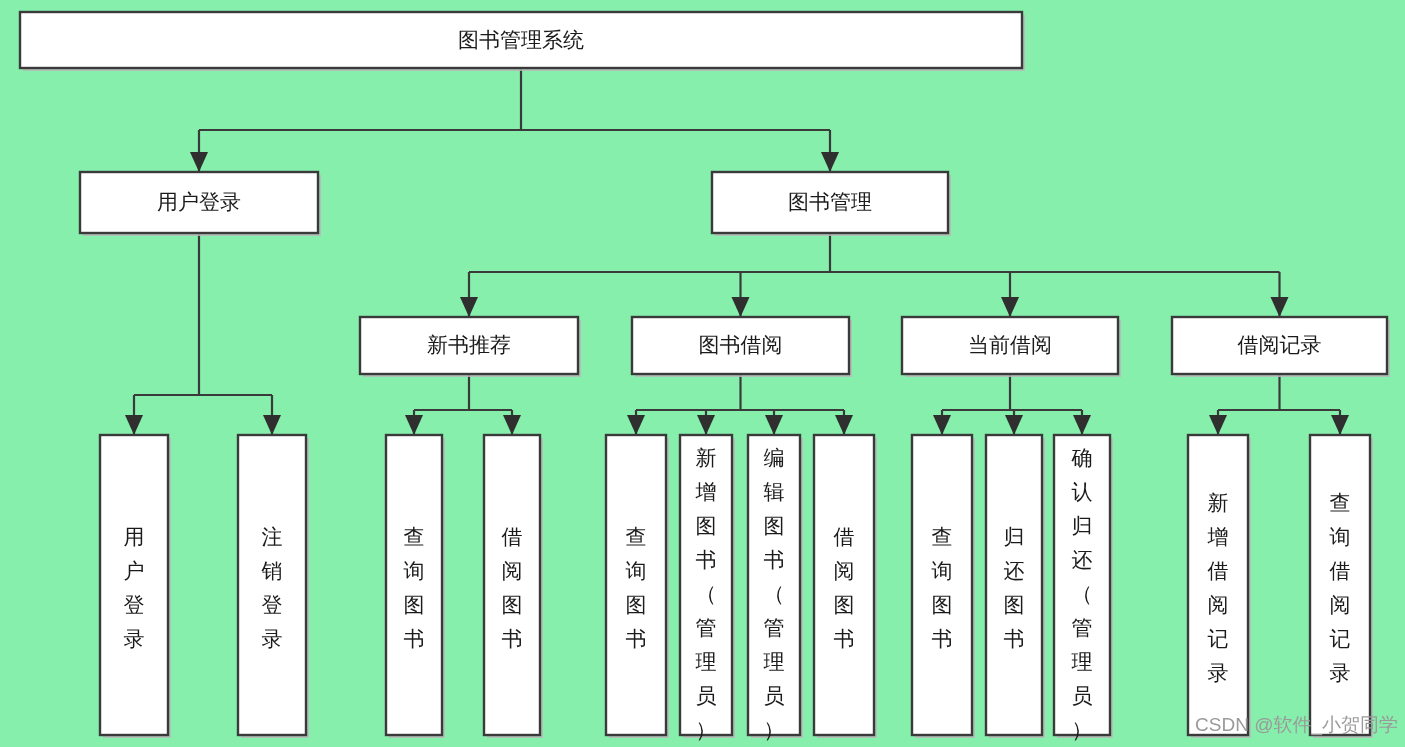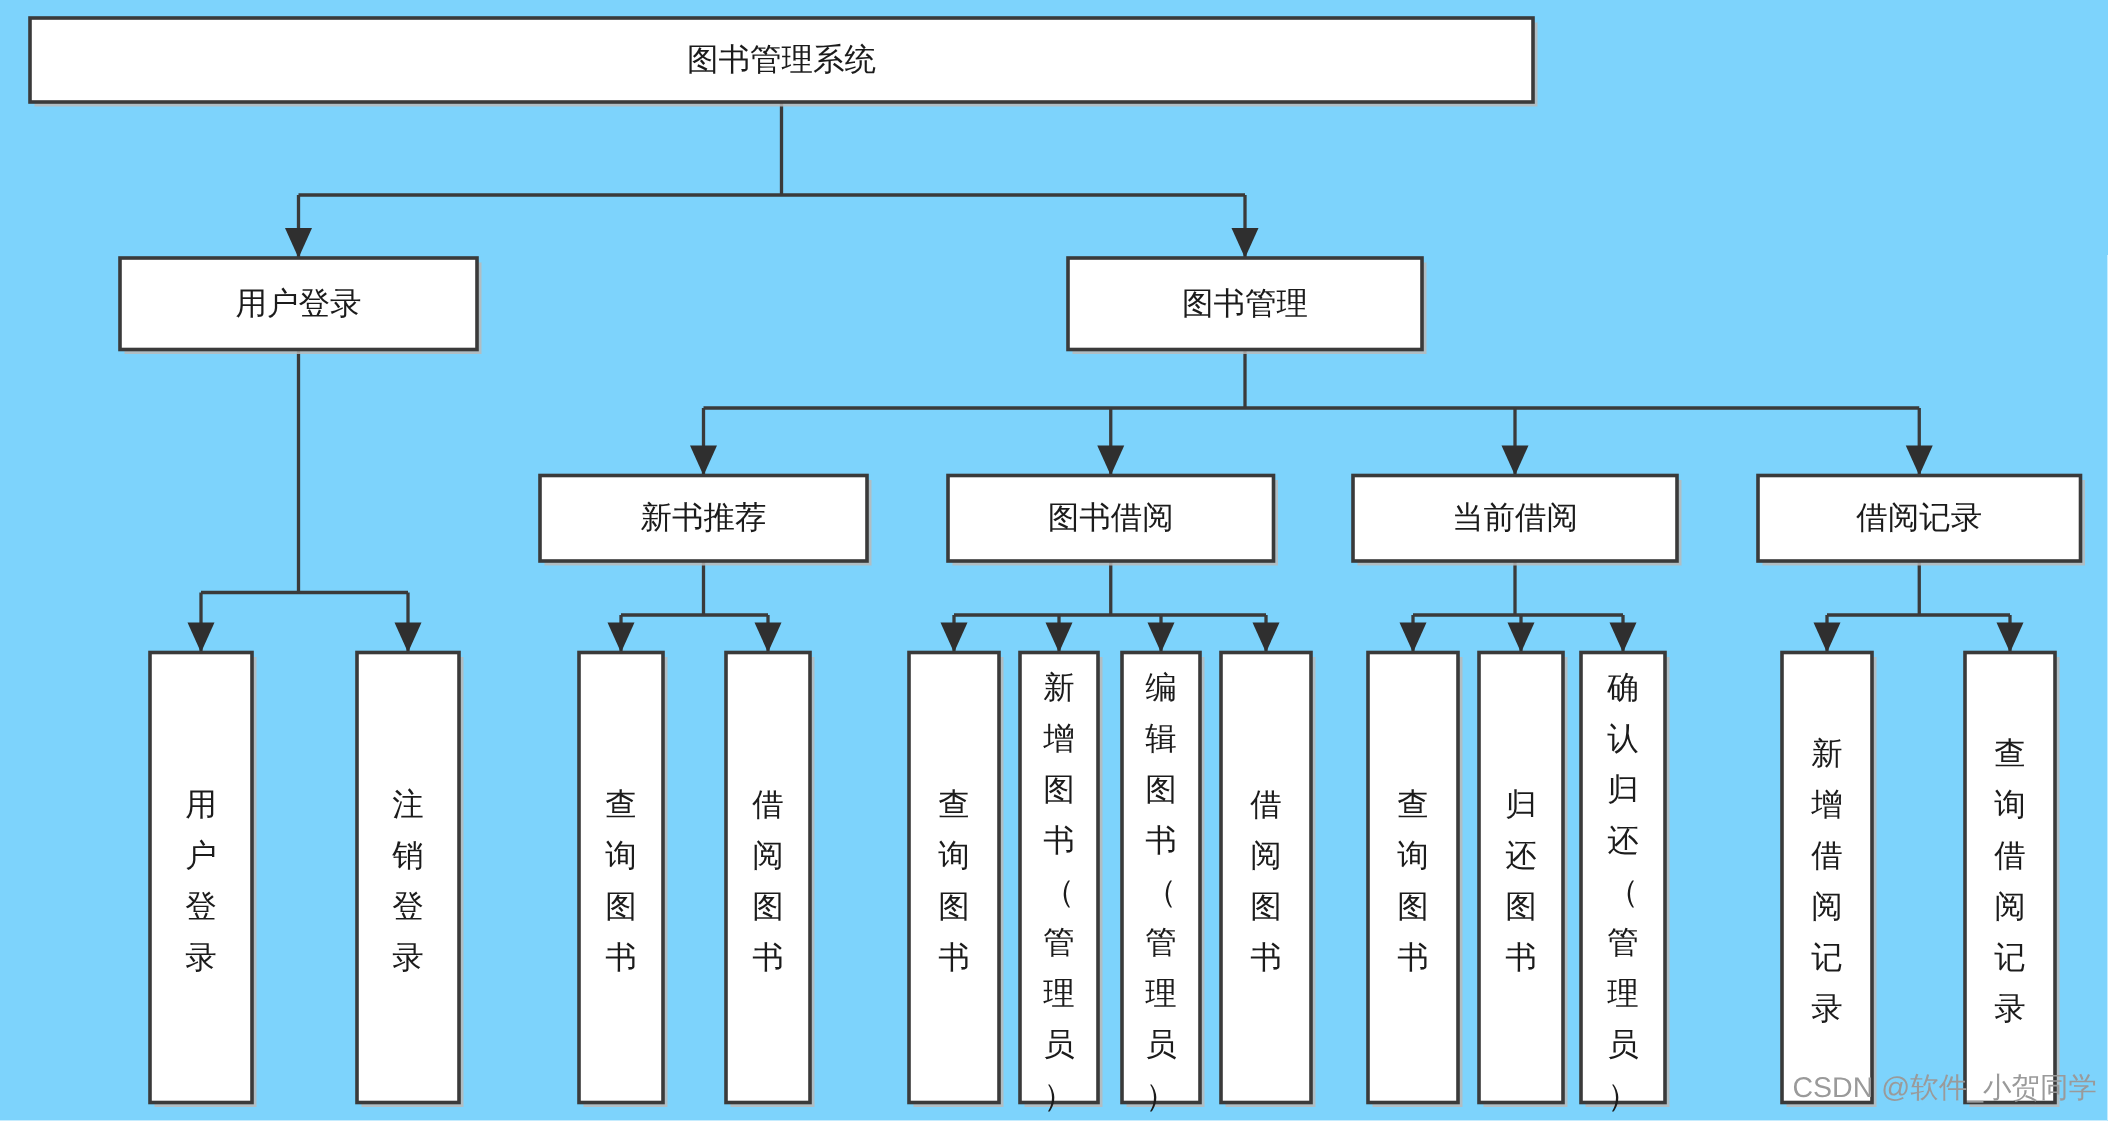--- a/index.html
+++ b/index.html
@@ -8,21 +8,21 @@
     padding: 0;
     background: #ffffff;
   }
   body {
     font-family: "Liberation Sans", "DejaVu Sans", sans-serif;
   }
   #diagram-root {
     position: relative;
     width: 1405px;
     height: 747px;
-    background: #7dd3fc;
+    background: #86efac;
     overflow: hidden;
   }
   svg#diagram-svg {
     position: absolute;
     left: 0;
     top: 0;
     width: 1405px;
     height: 747px;
     display: block;
   }

